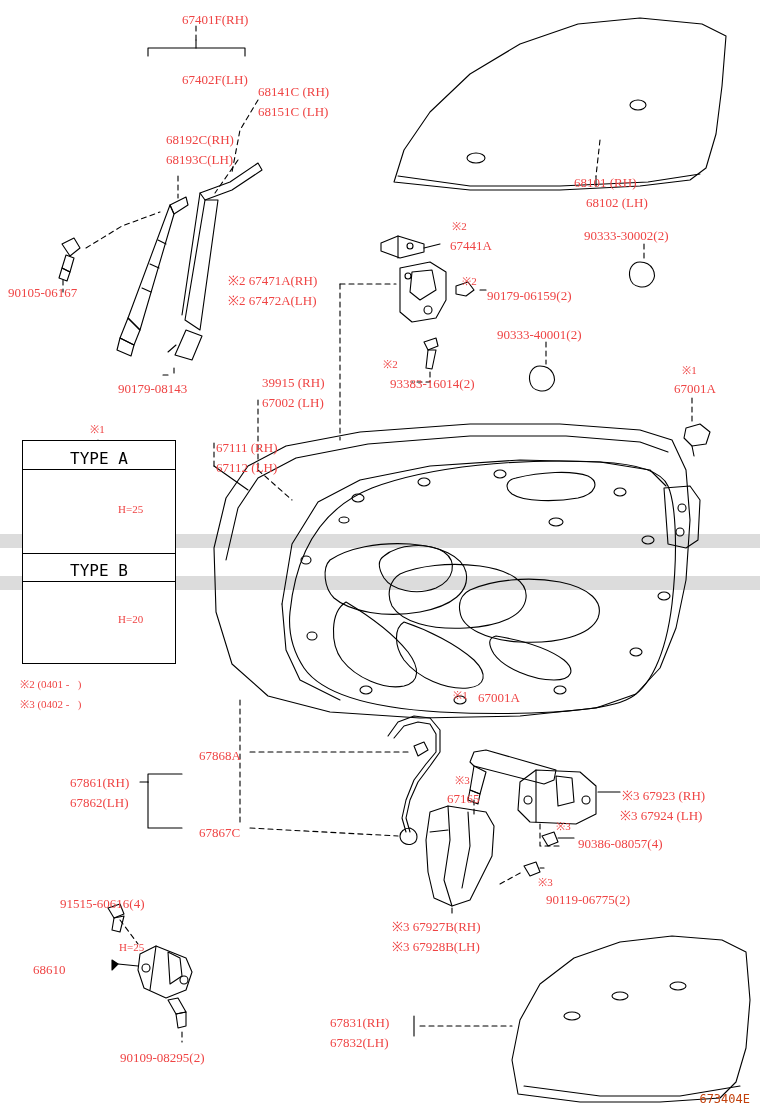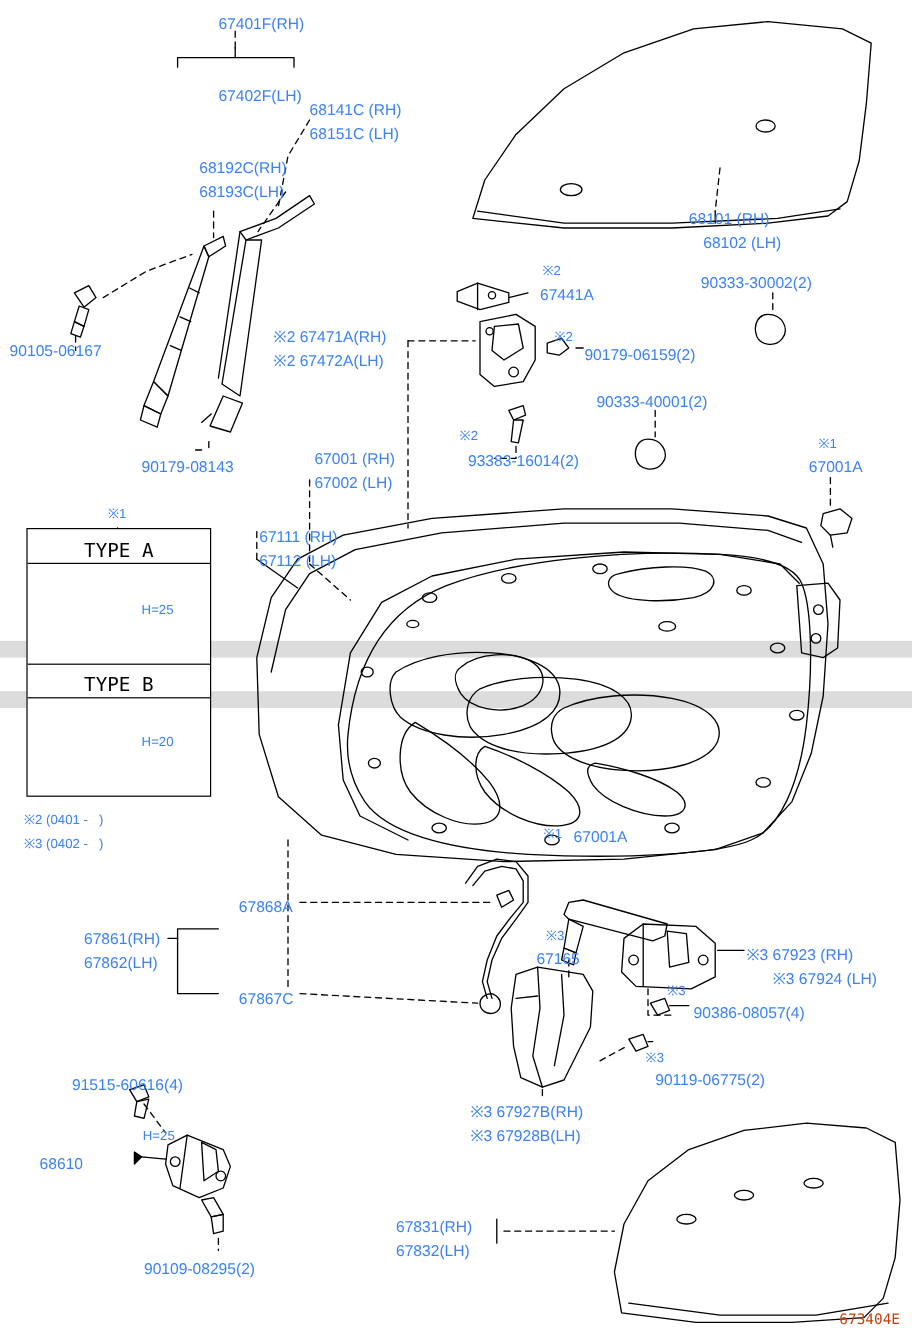--- a/index.html
+++ b/index.html
@@ -10,24 +10,24 @@
   #page {
     position: relative;
     width: 760px;
     height: 1112px;
     background: #ffffff;
     font-family: "DejaVu Sans Mono", "Liberation Mono", monospace;
     overflow: hidden;
   }
   .lbl {
     position: absolute;
-    font-family: Liberation Sans, sans-serif;
+    font-family: Liberation Serif, serif;
     font-size: 13px;
     line-height: 15px;
-    color: #3b82f6;
+    color: #ef4444;
     white-space: pre;
     letter-spacing: 0px;
   }
   .lbl.sm { font-size: 11px; line-height: 13px; }
   svg.overlay {
     position: absolute;
     left: 0; top: 0;
     width: 760px;
     height: 1112px;
     pointer-events: none;
@@ -332,34 +332,34 @@
   <div class="lbl" style="left:228px; top:273px;">※2 67471A(RH)</div>
   <div class="lbl" style="left:228px; top:293px;">※2 67472A(LH)</div>
   <div class="lbl sm" style="left:462px; top:275px;">※2</div>
   <div class="lbl" style="left:487px; top:288px;">90179-06159(2)</div>
   <div class="lbl" style="left:584px; top:228px;">90333-30002(2)</div>
   <div class="lbl" style="left:497px; top:327px;">90333-40001(2)</div>
   <div class="lbl sm" style="left:383px; top:358px;">※2</div>
   <div class="lbl" style="left:390px; top:376px;text-align:right;">93383-16014(2)</div>
   <div class="lbl sm" style="left:682px; top:364px;">※1</div>
   <div class="lbl" style="left:674px; top:381px;">67001A</div>
-  <div class="lbl" style="left:262px; top:375px;">67001 (RH)</div>
+  <div class="lbl" style="left:262px; top:375px;">39915 (RH)</div>
   <div class="lbl" style="left:262px; top:395px;">67002 (LH)</div>
   <div class="lbl" style="left:216px; top:440px;">67111 (RH)</div>
   <div class="lbl" style="left:216px; top:460px;">67112 (LH)</div>
   <div class="lbl sm" style="left:453px; top:689px;">※1</div>
   <div class="lbl" style="left:478px; top:690px;">67001A</div>
   <div class="lbl" style="left:199px; top:748px;">67868A</div>
   <div class="lbl" style="left:70px; top:775px;">67861(RH)</div>
   <div class="lbl" style="left:70px; top:795px;">67862(LH)</div>
   <div class="lbl" style="left:199px; top:825px;">67867C</div>
   <div class="lbl sm" style="left:455px; top:774px;">※3</div>
   <div class="lbl" style="left:447px; top:791px;">67165</div>
   <div class="lbl" style="left:622px; top:788px;">※3 67923 (RH)</div>
-  <div class="lbl" style="left:644px; top:808px;text-align:right;">※3 67924 (LH)</div>
+  <div class="lbl" style="left:620px; top:808px;text-align:right;">※3 67924 (LH)</div>
   <div class="lbl sm" style="left:556px; top:820px;">※3</div>
   <div class="lbl" style="left:578px; top:836px;text-align:center;">90386-08057(4)</div>
   <div class="lbl sm" style="left:538px; top:876px;">※3</div>
   <div class="lbl" style="left:546px; top:892px;">90119-06775(2)</div>
   <div class="lbl" style="left:392px; top:919px;">※3 67927B(RH)</div>
   <div class="lbl" style="left:392px; top:939px;">※3 67928B(LH)</div>
   <div class="lbl" style="left:60px; top:896px;">91515-60616(4)</div>
   <div class="lbl" style="left:33px; top:962px;">68610</div>
   <div class="lbl" style="left:120px; top:1050px;">90109-08295(2)</div>
   <div class="lbl" style="left:330px; top:1015px;">67831(RH)</div>

